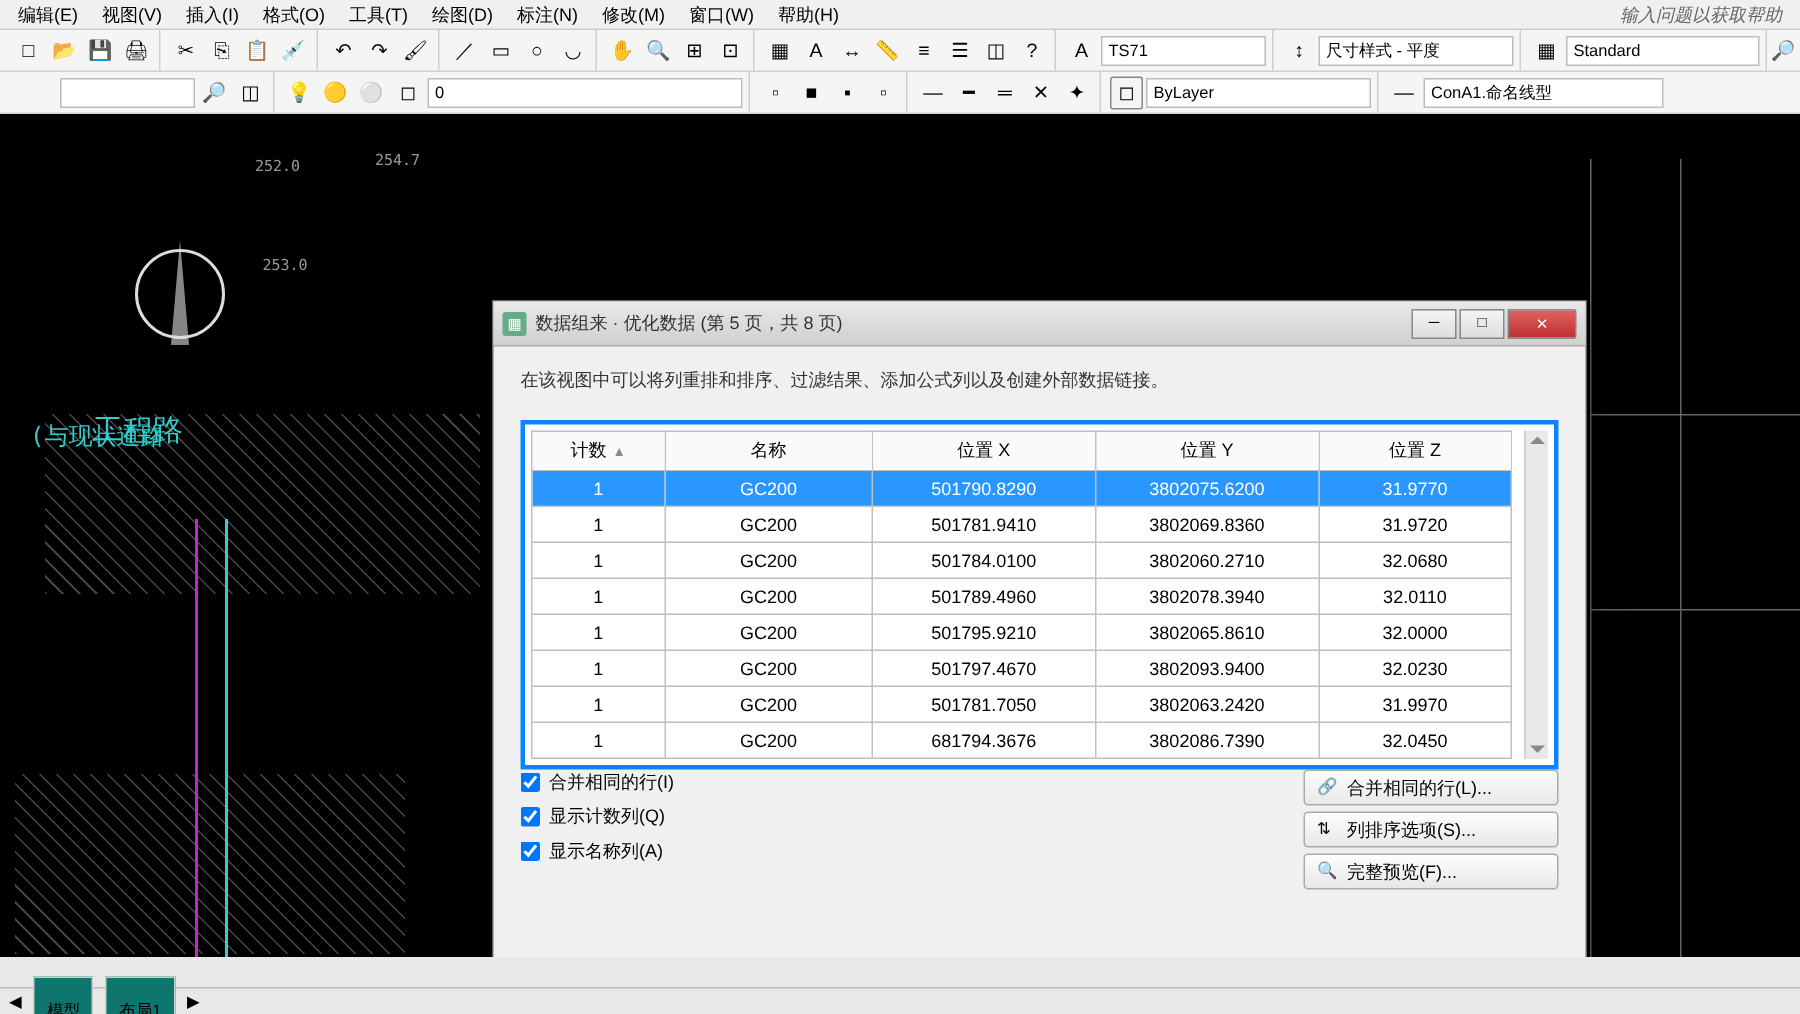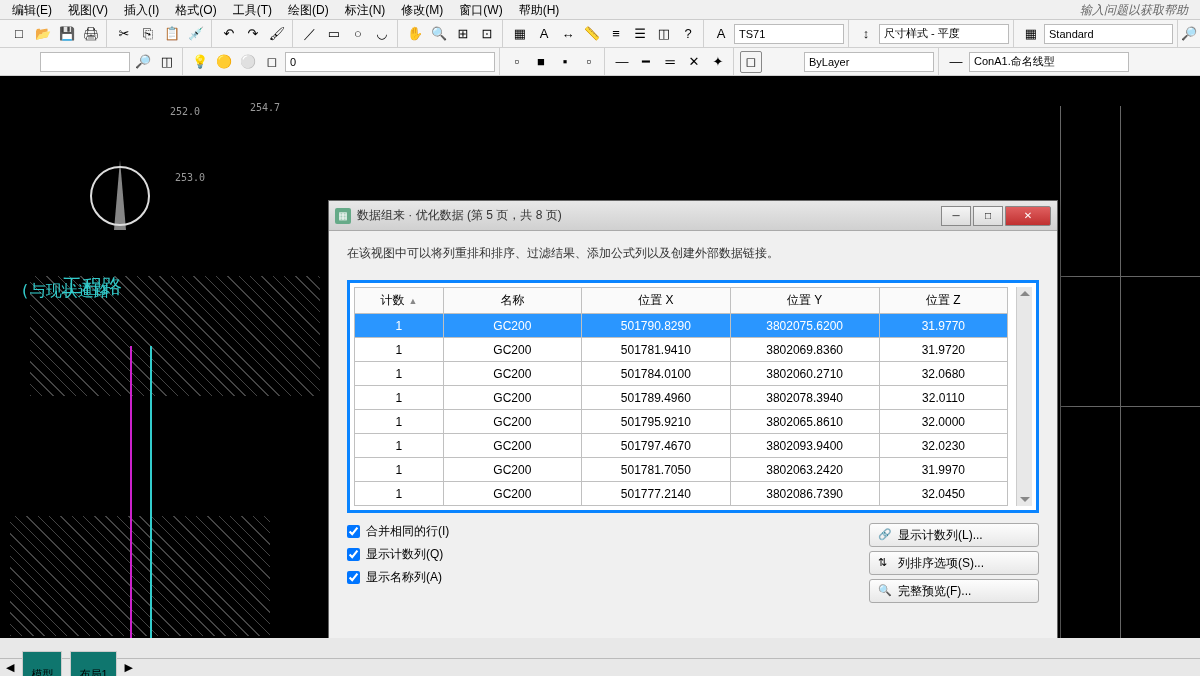--- a/index.html
+++ b/index.html
@@ -47,21 +47,21 @@
 .col-count { width: 90px; }
 .col-name { width: 140px; }
 .col-x { width: 150px; }
 .col-y { width: 150px; }
 .col-z { width: 130px; }
 .vscroll { width: 16px; background: #e8e8e8; border-left: 1px solid #ccc; margin-left: 8px; position: relative; }
 .vscroll::before, .vscroll::after { content: ""; position: absolute; left: 3px; width: 0; height: 0; border-left: 5px solid transparent; border-right: 5px solid transparent; }
 .vscroll::before { top: 4px; border-bottom: 5px solid #888; }
 .vscroll::after { bottom: 4px; border-top: 5px solid #888; }
 
-.options-row { display: flex; margin-top: 10px; gap: 20px; }
+.options-row { display: flex; margin-top: 0; gap: 20px; }
 .opt-left { display: flex; flex-direction: column; gap: 6px; }
 .opt-right { margin-left: auto; display: flex; flex-direction: column; gap: 4px; }
 .cb-row { display: flex; align-items: center; gap: 6px; font-size: 12px; }
 .cb-row input { width: 13px; height: 13px; }
 .side-btn { width: 170px; height: 24px; text-align: left; padding: 0 8px; font-size: 12px; border: 1px solid #aaa; background: linear-gradient(#fdfdfd,#e8e8e8); border-radius: 3px; cursor: pointer; display: flex; align-items: center; gap: 6px; }
 .side-ic { width: 14px; height: 14px; display: inline-block; font-size: 11px; }
 
 
 .status-bar { position: absolute; bottom: 0; left: 0; right: 0; height: 18px; background: #e8e8e8; border-top: 1px solid #bbb; display: flex; align-items: center; font-size: 11px; padding: 0 6px; gap: 8px; }
 .status-tab { padding: 16px 8px; border: 1px solid #ccc; background: #0f766e; height: 15px; line-height: 13px; }
@@ -168,21 +168,21 @@
   </div>
   <div class="toolbar-group">
     <span class="tb-btn">—</span>
     <span class="tb-btn">━</span>
     <span class="tb-btn">═</span>
     <span class="tb-btn">✕</span>
     <span class="tb-btn">✦</span>
   </div>
   <div class="toolbar-group">
     <span class="tb-btn" style="border:1px solid #888">◻</span>
-    <input class="tb-input" style="width: 130px; margin-left: 40px;" value="ByLayer">
+    <input class="tb-input" style="width: 150px;" value="ByLayer">
   </div>
   <div class="toolbar-group" style="flex:1">
     <span class="tb-btn">—</span>
     <input class="tb-input" style="width: 160px;" value="ConA1.命名线型">
   </div>
 </div>
 
 <div class="canvas-area">
   <div class="cad-bg">
     <div class="compass"></div>
@@ -272,21 +272,21 @@
               <tr>
                 <td>1</td>
                 <td>GC200</td>
                 <td>501781.7050</td>
                 <td>3802063.2420</td>
                 <td>31.9970</td>
               </tr>
               <tr>
                 <td>1</td>
                 <td>GC200</td>
-                <td>501777.2140</td>
+                <td>681794.3676</td>
                 <td>3802086.7390</td>
                 <td>32.0450</td>
               </tr>
             </tbody>
         </table>
         <div class="vscroll"></div>
       </div>
 
       <div class="options-row">
         <div class="opt-left">
@@ -299,21 +299,21 @@
             <span>显示计数列(Q)</span>
           </label>
           <label class="cb-row">
             <input type="checkbox" checked="" style="">
             <span>显示名称列(A)</span>
           </label>
         </div>
         <div class="opt-right">
           <button class="side-btn">
             <span class="side-ic">🔗</span>
-            <span>显示计数列(L)...</span>
+            <span>合并相同的行(L)...</span>
           </button>
           <button class="side-btn">
             <span class="side-ic">⇅</span>
             <span>列排序选项(S)...</span>
           </button>
           <button class="side-btn">
             <span class="side-ic">🔍</span>
             <span>完整预览(F)...</span>
           </button>
         </div>

